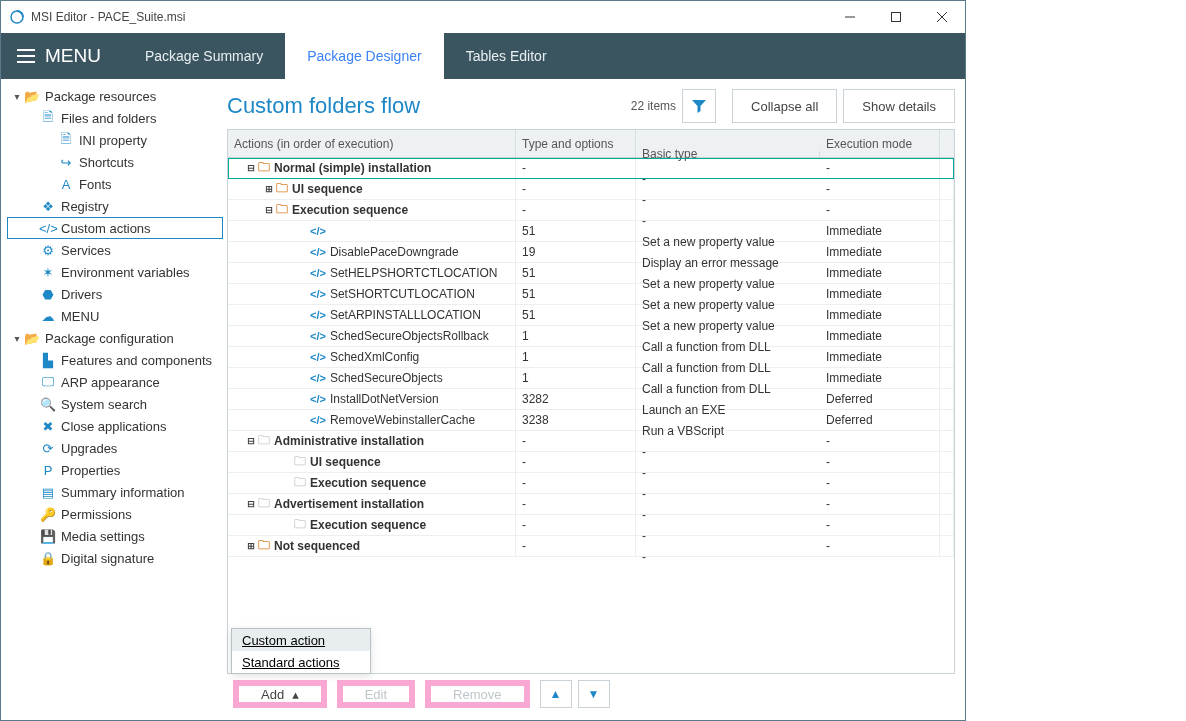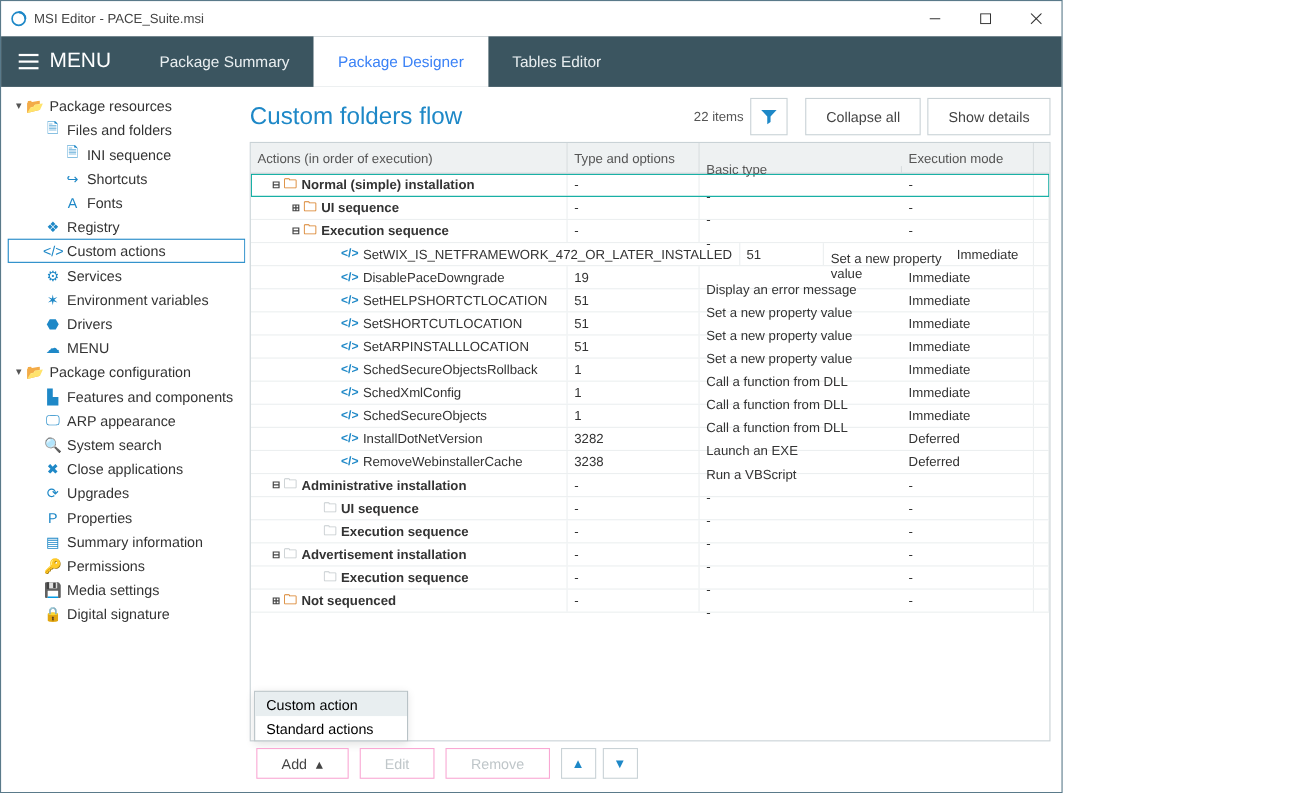--- a/index.html
+++ b/index.html
@@ -46,21 +46,21 @@
   .row .col { border-right:1px solid #eceff0;}
   .cat { font-weight:bold;}
   .row-caret { width:10px; display:inline-block; text-align:center; font-size:9px; color:#444;}
   .row-ficon { color:#d9822b; margin:0 4px 0 2px; font-size:12px;}
   .row-aicon { color:#1e88c7; margin:0 4px 0 0; font-size:11px; font-weight:bold;}
   .ind0 { padding-left:18px;}
   .ind1 { padding-left:36px;}
   .ind2 { padding-left:54px;}
   .ind3 { padding-left:72px;}
   .footer { height:40px; display:flex; align-items:center; padding:0 6px; position:relative;}
-  .fbtn { height:28px; border:1px solid #f9a8d4; padding:0 22px; font-size:13px; color:#444; background:#fff; margin-right:10px; cursor:pointer; display:flex; align-items:center; gap:8px;}
+  .fbtn { height:28px; border:6px solid #f9a8d4; padding:0 22px; font-size:13px; color:#444; background:#fff; margin-right:10px; cursor:pointer; display:flex; align-items:center; gap:8px;}
   .fbtn.disabled { color:#bfc6c9; cursor:default;}
   .arrow-btn { width:32px; height:28px; border:1px solid #c9d2d6; display:flex; align-items:center; justify-content:center; color:#1e88c7; margin-right:6px; cursor:pointer; font-size:12px;}
   .popup { position:absolute; left:4px; bottom:92px; width:140px; background:#fff; border:1px solid #b8c2c6; box-shadow:0 2px 8px rgba(0,0,0,0.12); font-size:13px;}
   .popup .pitem { height:22px; display:flex; align-items:center; padding:0 10px; cursor:pointer;}
   .popup .pitem.hover { background:#e8eef0;}
   svg { display:block; }
 </style>
 </head>
 <body>
 
@@ -117,21 +117,21 @@
           <span>Package resources</span>
         </div>
         <div class="tree-item indent1">
           <span class="caret"></span>
           <span class="ticon">🗎</span>
           <span>Files and folders</span>
         </div>
         <div class="tree-item indent2">
           <span class="caret"></span>
           <span class="ticon">🗎</span>
-          <span>INI sequence</span>
+          <span>INI property</span>
         </div>
         <div class="tree-item indent2">
           <span class="caret"></span>
           <span class="ticon">↪</span>
           <span>Shortcuts</span>
         </div>
         <div class="tree-item indent2">
           <span class="caret"></span>
           <span class="ticon">A</span>
           <span>Fonts</span>
@@ -275,21 +275,20 @@
               </div>
               <div class="col c2">-</div>
               <div class="col c3">-</div>
               <div class="col c4">-</div>
               <div class="col c5"></div>
             </div>
             <div class="row">
               <div class="col c1 ind3">
                 <span class="row-caret"></span>
                 <span class="row-aicon">&lt;/&gt;</span>
-                <span>SetWIX_IS_NETFRAMEWORK_472_OR_LATER_INSTALLED</span>
               </div>
               <div class="col c2">51</div>
               <div class="col c3">Set a new property value</div>
               <div class="col c4">Immediate</div>
               <div class="col c5"></div>
             </div>
             <div class="row">
               <div class="col c1 ind3">
                 <span class="row-caret"></span>
                 <span class="row-aicon">&lt;/&gt;</span>
@@ -451,21 +450,21 @@
               </div>
               <div class="col c2">-</div>
               <div class="col c3">-</div>
               <div class="col c4">-</div>
               <div class="col c5"></div>
             </div>
           </div>
       </div>
 
       <div style="position:relative;">
-        <div class="popup" style="bottom:40px;">
+        <div class="popup" style="bottom:40px;text-decoration:underline;">
           <div class="pitem hover">Custom action</div>
           <div class="pitem">Standard actions</div>
         </div>
         <div class="footer">
           <div class="fbtn">
               <span>Add</span>
               <span>▴</span>
             </div>
           <div class="fbtn disabled">Edit</div>
           <div class="fbtn disabled">Remove</div>

